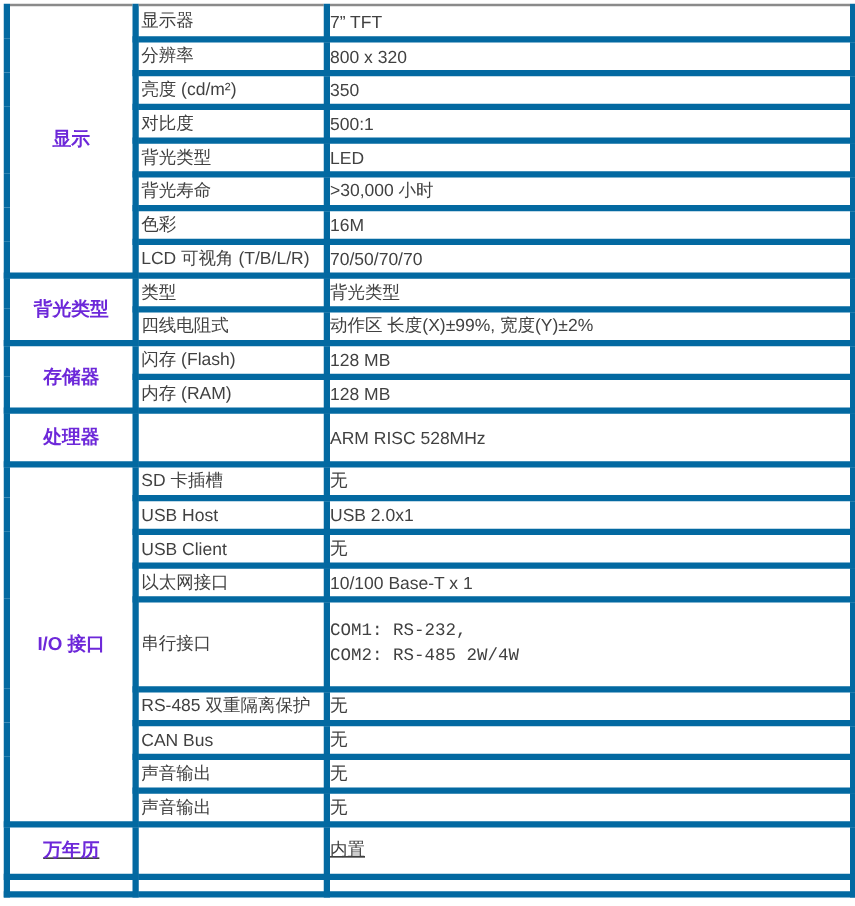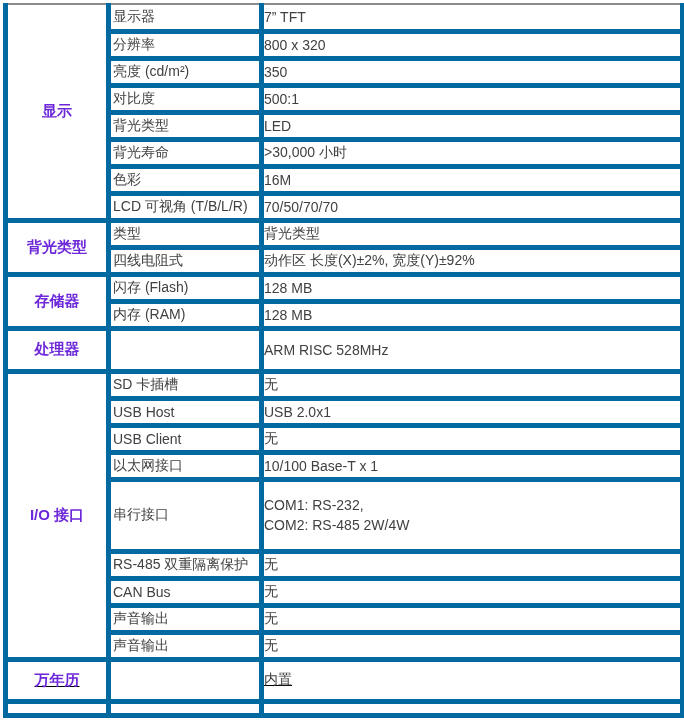--- a/index.html
+++ b/index.html
@@ -47,21 +47,21 @@
   td.label {
     text-align: left;
     padding-left: 2px;
     padding-right: 2px;
   }
   td.value {
     text-align: left;
   }
   tr.r        { height: 27px; }
   tr.r-cpu    { height: 43px; }
-  tr.r-serial { height: 72px; }
+  tr.r-serial { height: 72px; font-family: Liberation Mono, monospace; }
   tr.r-cal    { height: 42px; text-decoration: underline; }
   tr.r-partial{ height: 14px; }
   
   tr.sec > td { border-top: 2px solid #8a8a8a; }
   .two-line { line-height: 20px; }
 </style>
 </head>
 <body>
 
 <div class="page">
@@ -107,21 +107,21 @@
         <td class="value">70/50/70/70</td>
       </tr>
 
       <tr class="r sec">
         <td class="cat" rowspan="2">背光类型</td>
         <td class="label">类型</td>
         <td class="value">背光类型</td>
       </tr>
       <tr class="r">
         <td class="label">四线电阻式</td>
-        <td class="value">动作区 长度(X)±2%, 宽度(Y)±92%</td>
+        <td class="value">动作区 长度(X)±99%, 宽度(Y)±2%</td>
       </tr>
 
       <tr class="r sec">
         <td class="cat" rowspan="2">存储器</td>
         <td class="label">闪存 (Flash)</td>
         <td class="value">128 MB</td>
       </tr>
       <tr class="r">
         <td class="label">内存 (RAM)</td>
         <td class="value">128 MB</td>

